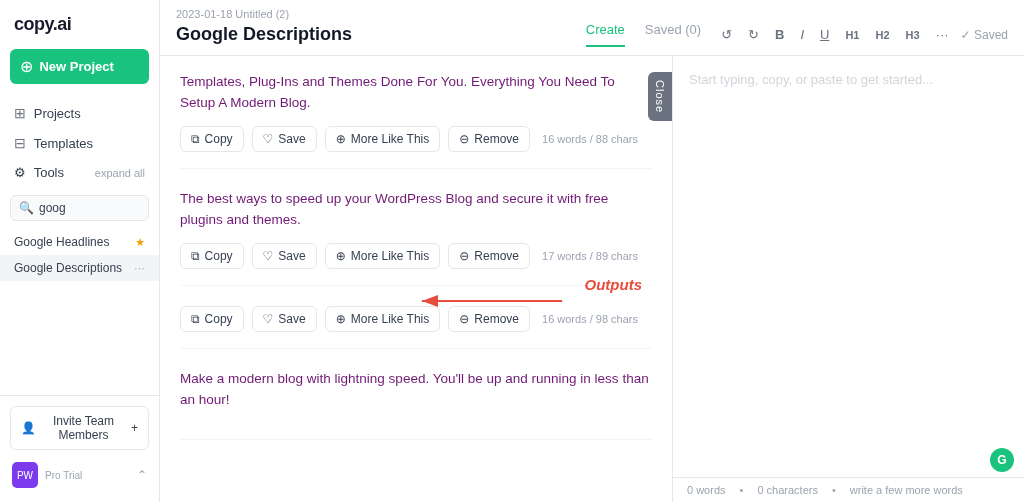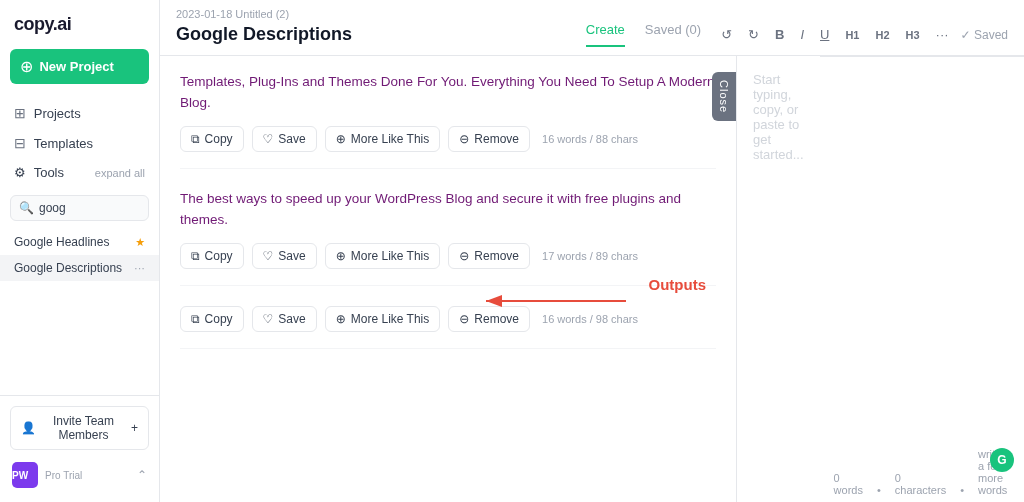--- a/index.html
+++ b/index.html
@@ -120,22 +120,22 @@
       align-items: center;
       justify-content: space-between;
       padding: 4px 2px;
       cursor: pointer;
     }
     .workspace-left { display: flex; align-items: center; gap: 7px; }
     .workspace-avatar {
       width: 26px; height: 26px;
       background: #7c3aed;
       border-radius: 5px;
-      display: flex; align-items: center; 
-      font-size: 10px; color: #fff; font-weight: 700;
+      display: flex; align-items: center; justify-content: center;
+      font-size: 10px; color: #fff; font-weight: 400;
     }
     .workspace-info { display: flex; flex-direction: column; }
     .workspace-name { font-size: 12px; font-weight: 600; color: #111827; }
     .workspace-plan { font-size: 10px; color: #9ca3af; }
     .workspace-chevron { color: #9ca3af; font-size: 12px; }
 
     
     #main {
       flex: 1;
       display: flex;
@@ -260,27 +260,29 @@
       text-orientation: mixed;
       letter-spacing: 1px;
     }
     .outputs-label {
       position: absolute;
       right: 30px;
       top: 220px;
       font-size: 15px;
       font-weight: 600;
       color: #e74c3c;
+      font-style: italic;
     }
 
     
     #editor-panel {
-      width: 288px;
+      width: 352px;
       border-left: 1px solid #e5e7eb;
       display: flex;
+      flex-direction: column;
       height: 100%;
     }
     .editor-placeholder {
       flex: 1;
       padding: 16px;
       font-size: 13px;
       color: #d1d5db;
     }
     .editor-footer {
       border-top: 1px solid #e5e7eb;
@@ -498,20 +500,23 @@
             <span>More Like This</span>
           </button>
           <button class="action-btn">
             <span>⊖</span>
             <span>Remove</span>
           </button>
           <span class="word-count">16 words / 98 chars</span>
         </div>
       </div>
 
+      <div class="output-item">
+        <div class="output-text">Make a modern blog with lightning speed. You'll be up and running in less than an hour!</div>
+      </div>
 
       <svg class="arrow-svg" width="160" height="60" viewBox="0 0 160 60" style="position:absolute; right:100px; top:215px; pointer-events:none;">
         <defs>
           <marker id="arrowhead" markerWidth="8" markerHeight="6" refX="8" refY="3" orient="auto">
             <polygon points="0 0, 8 3, 0 6" fill="#e74c3c"></polygon>
           </marker>
         </defs>
         <line x1="150" y1="30" x2="10" y2="30" stroke="#e74c3c" stroke-width="2" marker-end="url(#arrowhead)"></line>
       </svg>
       <span class="outputs-label">Outputs</span>

